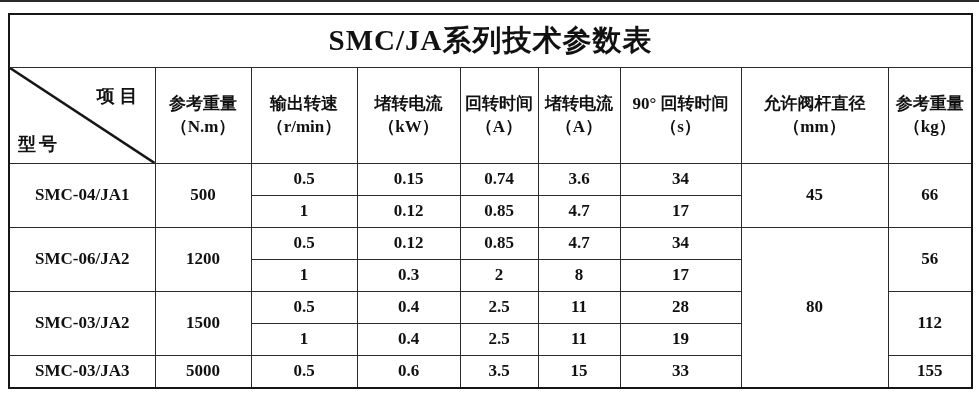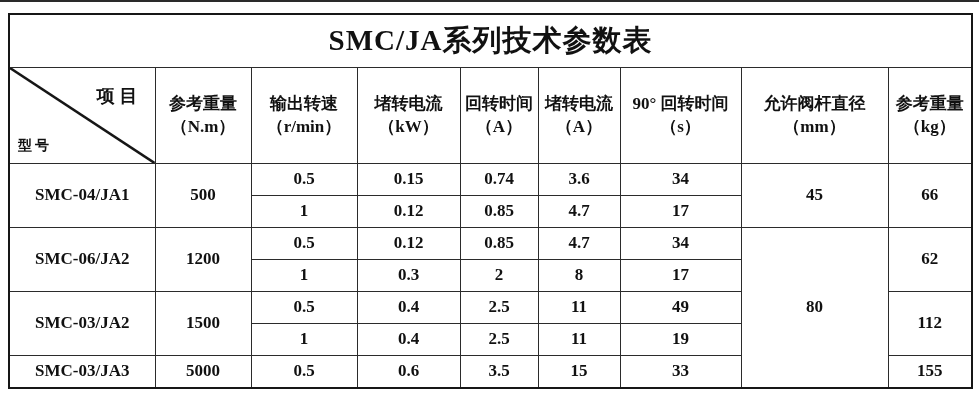--- a/index.html
+++ b/index.html
@@ -63,21 +63,21 @@
   .diag-top {
     position: absolute;
     top: 16px; right: 12px;
     letter-spacing: 5px;
     font-size: 18px;
   }
   .diag-bottom {
     position: absolute;
     bottom: 7px; left: 8px;
     letter-spacing: 3px;
-    font-size: 14px;
+    font-size: 18px;
   }
 </style>
 </head>
 <body>
 
 <div class="top-edge-line"></div>
 
 <table class="spec-table">
   <colgroup>
     <col style="width:146px">
@@ -159,38 +159,38 @@
 
   <tr class="data-row">
     <td rowspan="2">SMC-06/JA2</td>
     <td rowspan="2">1200</td>
     <td>0.5</td>
     <td>0.12</td>
     <td>0.85</td>
     <td>4.7</td>
     <td>34</td>
     <td rowspan="5">80</td>
-    <td rowspan="2">62</td>
+    <td rowspan="2">56</td>
   </tr>
   <tr class="data-row">
     <td>1</td>
     <td>0.3</td>
     <td>2</td>
     <td>8</td>
     <td>17</td>
   </tr>
 
   <tr class="data-row">
     <td rowspan="2">SMC-03/JA2</td>
     <td rowspan="2">1500</td>
     <td>0.5</td>
     <td>0.4</td>
     <td>2.5</td>
     <td>11</td>
-    <td>49</td>
+    <td>28</td>
     <td rowspan="2">112</td>
   </tr>
   <tr class="data-row">
     <td>1</td>
     <td>0.4</td>
     <td>2.5</td>
     <td>11</td>
     <td>19</td>
   </tr>
 

